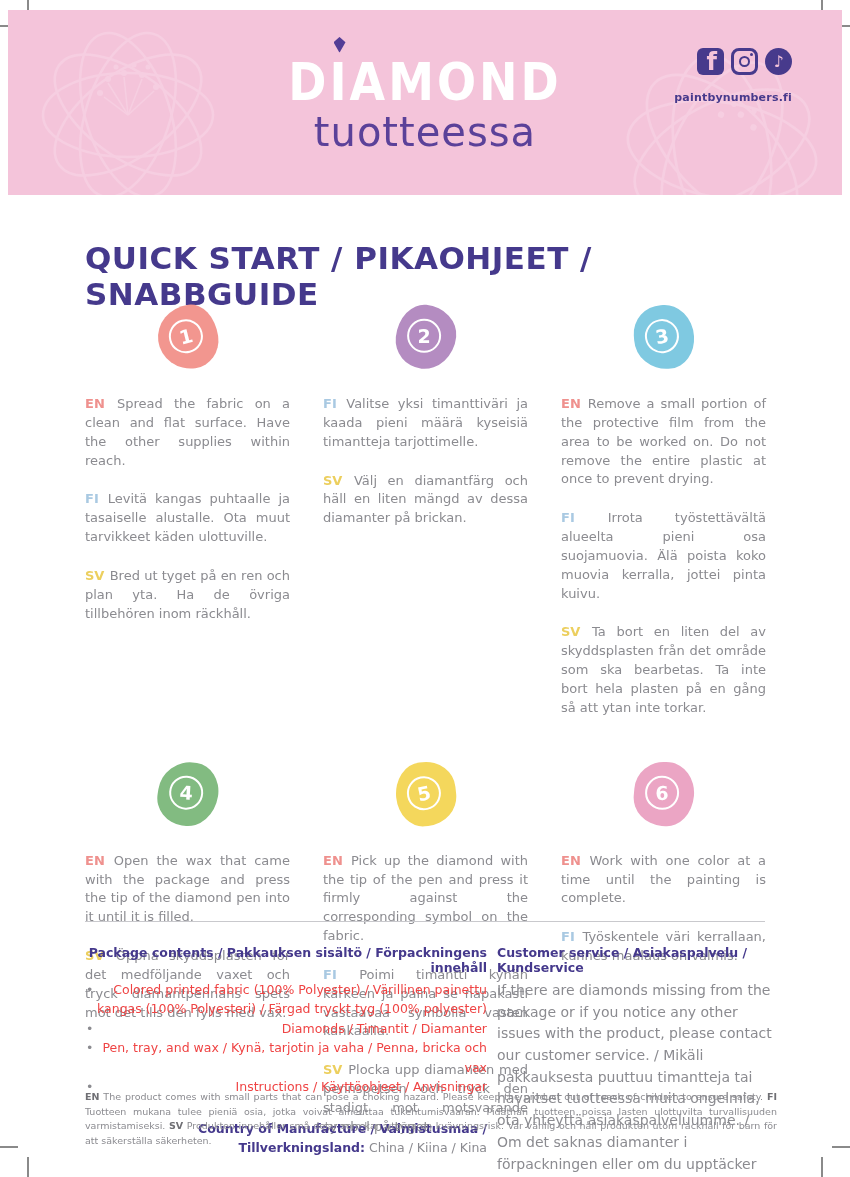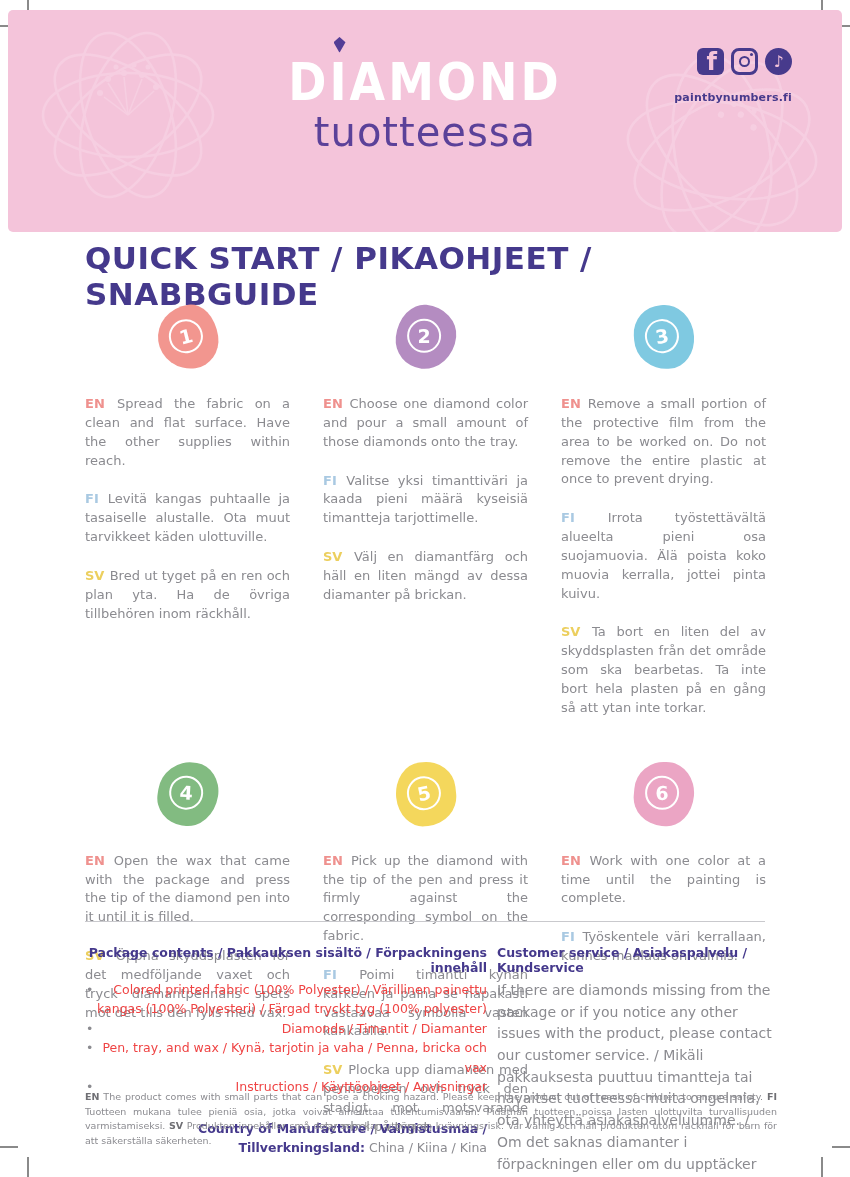--- a/index.html
+++ b/index.html
@@ -12,22 +12,22 @@
   .crop.tl-v { left:27px; top:0; width:2px; height:16px; }
   .crop.tl-h { left:0; top:25px; width:18px; height:2px; }
   .crop.tr-v { left:821px; top:0; width:2px; height:18px; }
   .crop.tr-h { right:0; top:25px; width:18px; height:2px; }
   .crop.bl-h { left:0; top:1146px; width:18px; height:2px; }
   .crop.bl-v { left:27px; bottom:0; width:2px; height:20px; }
   .crop.br-h { right:0; top:1146px; width:18px; height:2px; }
   .crop.br-v { left:821px; bottom:0; width:2px; height:20px; }
 
   
-  .banner { position:absolute; left:8px; top:10px; width:834px; height:222px;
-    background:#f4c4da; border-radius:5px; overflow:hidden; }
+  .banner { position:absolute; left:8px; top:10px; width:834px; height:185px;
+    background:#f4c4da; border-radius:0; overflow:hidden; }
   .flower { position:absolute; opacity:.55; }
   .flower.left  { left:-60px; top:-45px; }
   .flower.right { right:-70px; top:-20px; transform:rotate(25deg); }
 
   .logo-wrap { position:absolute; left:0; right:0; top:46px; text-align:center; }
   .logo-word { position:relative; display:inline-block; color:#ffffff;
     font-weight:800; font-size:46px; letter-spacing:3px; line-height:1;
     transform:scaleY(1.12); transform-origin:top center; }
   .i-holder { position:relative; display:inline-block; }
   .gem { position:absolute; left:50%; top:-17px; width:12px; height:14px;
@@ -190,21 +190,20 @@
       </div>
       <p><span class="lang" style="color: rgb(239, 145, 142);">EN</span> <span>Spread the fabric on a clean and flat surface. Have the other supplies within reach.</span></p>
       <p><span class="lang" style="color: rgb(169, 201, 226);">FI</span> <span>Levitä kangas puhtaalle ja tasaiselle alustalle. Ota muut tarvikkeet käden ulottuville.</span></p>
       <p><span class="lang" style="color: rgb(236, 207, 94);">SV</span> <span>Bred ut tyget på en ren och plan yta. Ha de övriga tillbehören inom räckhåll.</span></p>
     </div>
 
     <div class="step">
       <div class="blob" style="background-color: rgb(180, 140, 193);">
         <div class="num-circle">2</div>
       </div>
-      <p><span class="lang" style="color: rgb(239, 145, 142);">EN</span> <span>Choose one diamond color and pour a small amount of those diamonds onto the tray.</span></p>
       <p><span class="lang" style="color: rgb(169, 201, 226);">FI</span> <span>Valitse yksi timanttiväri ja kaada pieni määrä kyseisiä timantteja tarjottimelle.</span></p>
       <p><span class="lang" style="color: rgb(236, 207, 94);">SV</span> <span>Välj en diamantfärg och häll en liten mängd av dessa diamanter på brickan.</span></p>
     </div>
 
     <div class="step">
       <div class="blob" style="background-color: rgb(127, 201, 225);">
         <div class="num-circle">3</div>
       </div>
       <p><span class="lang" style="color: rgb(239, 145, 142);">EN</span> <span>Remove a small portion of the protective film from the area to be worked on. Do not remove the entire plastic at once to prevent drying.</span></p>
       <p><span class="lang" style="color: rgb(169, 201, 226);">FI</span> <span>Irrota työstettävältä alueelta pieni osa suojamuovia. Älä poista koko muovia kerralla, jottei pinta kuivu.</span></p>

